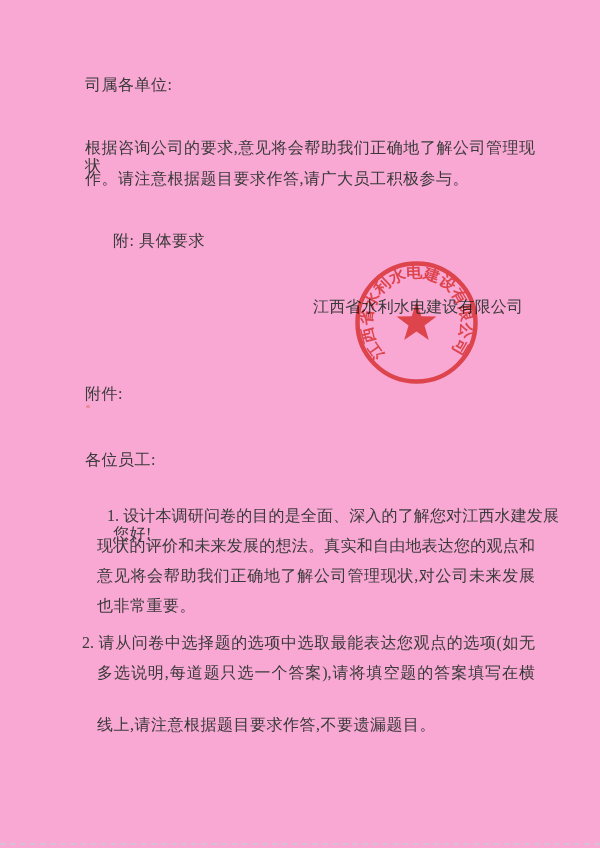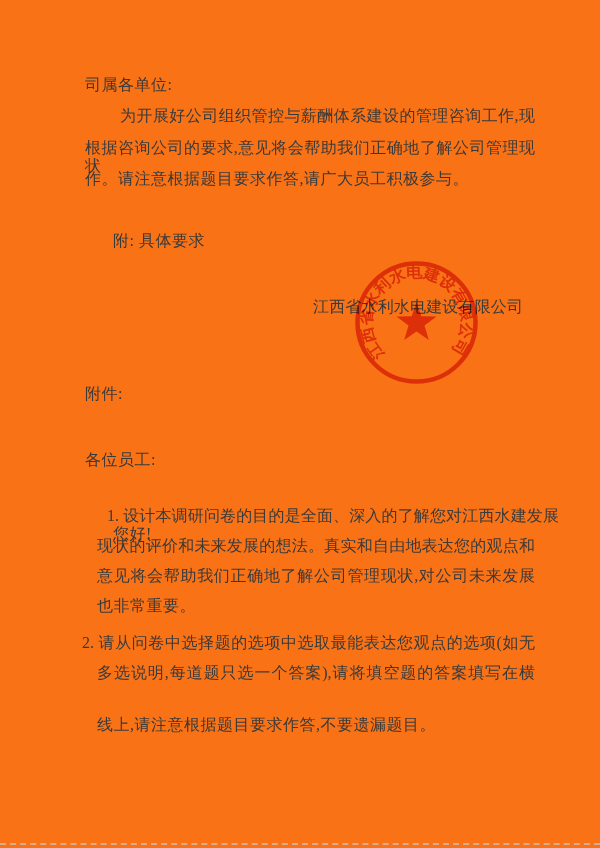--- a/index.html
+++ b/index.html
@@ -1,20 +1,20 @@
 <!DOCTYPE html>
 <html><head>
 <meta charset="utf-8">
 <style>
   html, body { margin: 0; padding: 0; background: #ffffff; }
   .page {
     position: relative;
     width: 600px;
     height: 848px;
-    background: #f97316;
+    background: #f9a8d4;
     font-family: "Liberation Serif", "DejaVu Serif", serif;
     color: #3a3a3a;
     overflow: hidden;
   }
   .t {
     position: absolute;
     font-size: 16px;
     line-height: 1.15;
     letter-spacing: 0.5px;
     white-space: nowrap;
@@ -58,21 +58,20 @@
     opacity: 0.65;
   }
 </style>
 </head>
 <body>
 
 <div class="page">
 
   <div class="t" style="left:85px; top:76px;">司属各单位:</div>
 
-  <div class="t j" style="left:120px; top:107px; width:415px;">为开展好公司组织管控与薪酬体系建设的管理咨询工作,现</div>
 
   <div class="t j" style="left:85px; top:139px; width:450px;">根据咨询公司的要求,意见将会帮助我们正确地了解公司管理现状</div>
 
   <div class="t" style="left:85px; top:170px;">作。请注意根据题目要求作答,请广大员工积极参与。</div>
 
   <div class="t" style="left:113px; top:232px;">附: 具体要求</div>
 
   <div class="t j" style="left:313px; top:298px; width:210px;">江西省水利水电建设有限公司</div>
 
 

